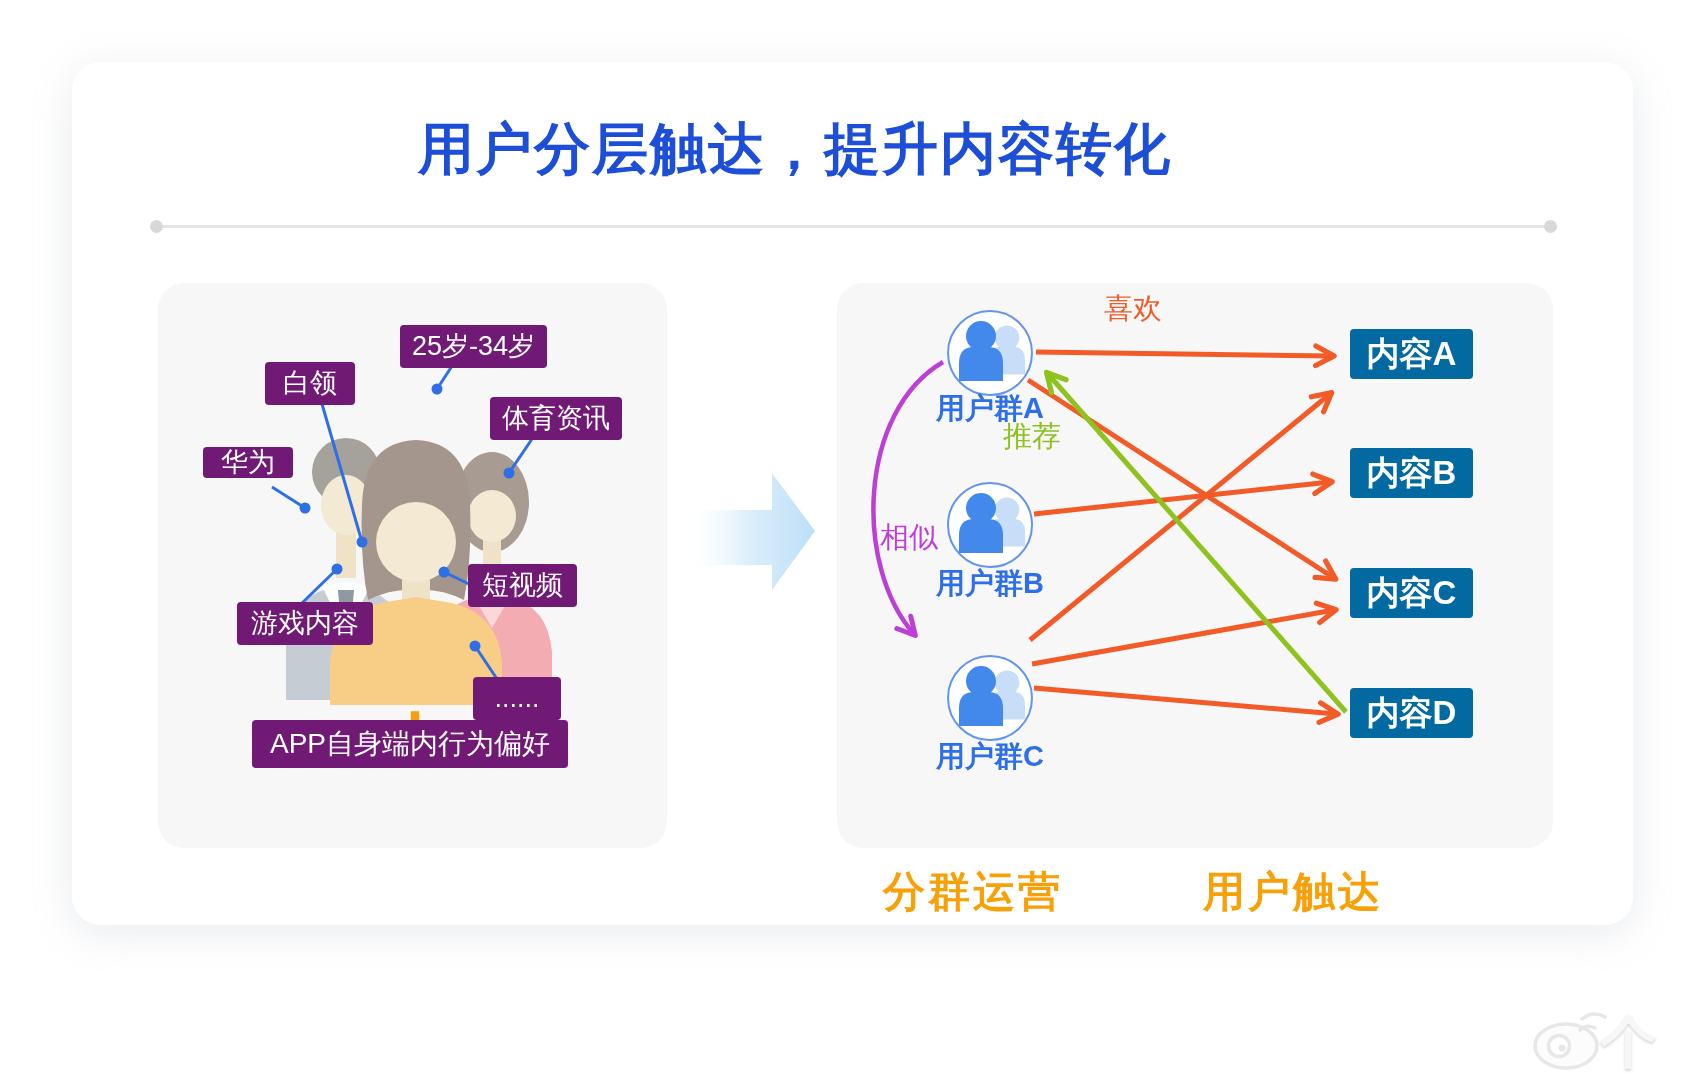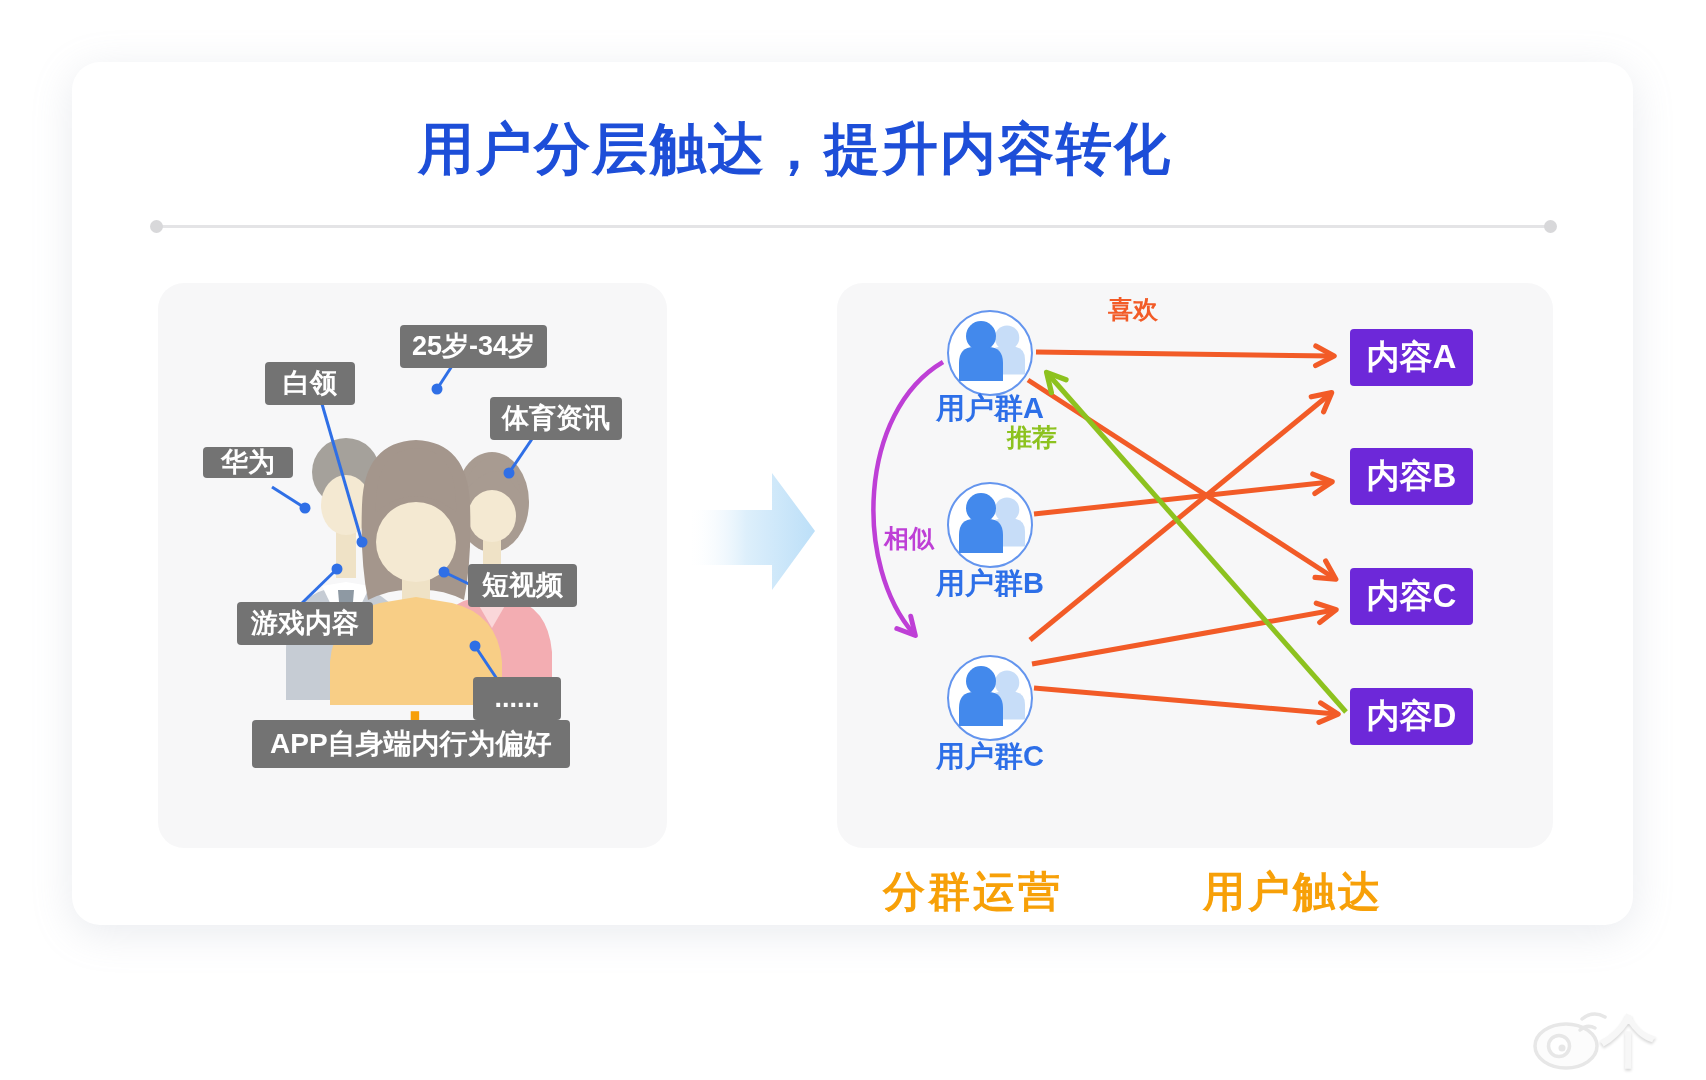--- a/index.html
+++ b/index.html
@@ -17,31 +17,31 @@
   .title{
     font-size:56px;font-weight:800;color:#1d4ed8;letter-spacing:2px;
   }
   .divider{position:absolute;left:157px;top:225px;width:1393px;height:3px;background:#E4E4E6;}
   .divider-dot{position:absolute;top:220px;width:13px;height:13px;border-radius:50%;background:#D8D8DA;}
   .panel{position:absolute;top:283px;height:565px;background:#F7F7F8;border-radius:26px;}
   .panel-left{left:158px;width:509px;}
   .panel-right{left:837px;width:716px;}
   .overlay{position:absolute;left:0;top:0;pointer-events:none;}
   .tag{
-    position:absolute;background:#737373;color:#ffffff;font-weight:bold;
+    position:absolute;background:#701a75;color:#ffffff;font-weight:normal;
     font-size:27px;padding:6px 14px;border-radius:4px;line-height:1.15;white-space:nowrap;
   }
   .tag-app{font-size:28px;padding:8px 18px;}
   .content-box{
-    position:absolute;left:1350px;width:123px;height:57px;background:#6d28d9;
+    position:absolute;left:1350px;width:123px;height:50px;background:#0369a1;
     color:#ffffff;font-weight:bold;font-size:33px;border-radius:4px;
     display:flex;align-items:center;justify-content:center;white-space:nowrap;
   }
   .group-label{font-size:29px;font-weight:bold;color:#2D6FE8;}
-  .edge-label{font-size:25px;font-weight:bold;}
+  .edge-label{font-size:29px;font-weight:normal;}
   .lbl-like{color:#F25B27;}
   .lbl-rec{color:#8DC21F;}
   .lbl-sim{color:#BE3FD6;}
   .caption{font-size:42px;font-weight:800;color:#F7A008;letter-spacing:3px;}
   .plus{font-size:76px;font-weight:900;color:#F7A008;}
   .watermark-text{
     position:absolute;left:1600px;top:1004px;font-size:57px;font-weight:bold;
     color:#F7F7F7;text-shadow:0 2px 3px rgba(0,0,0,0.16);letter-spacing:4px;
   }
 </style>

